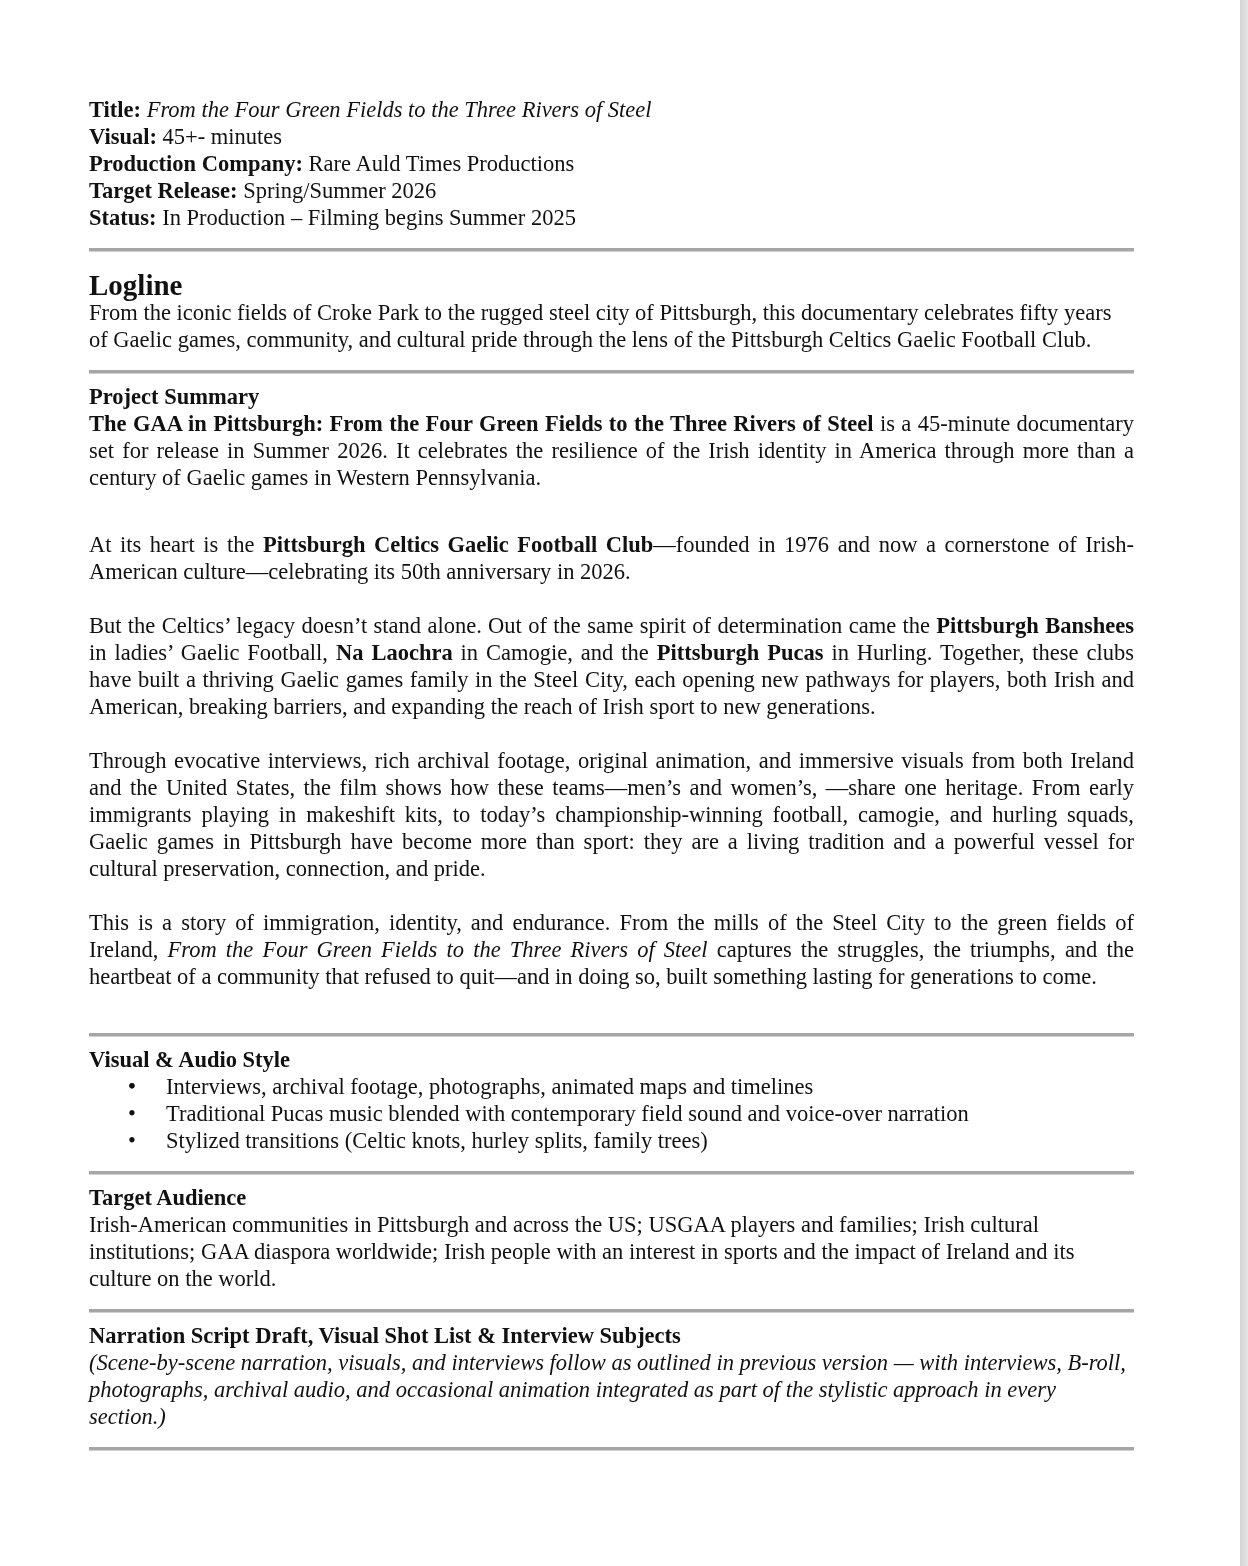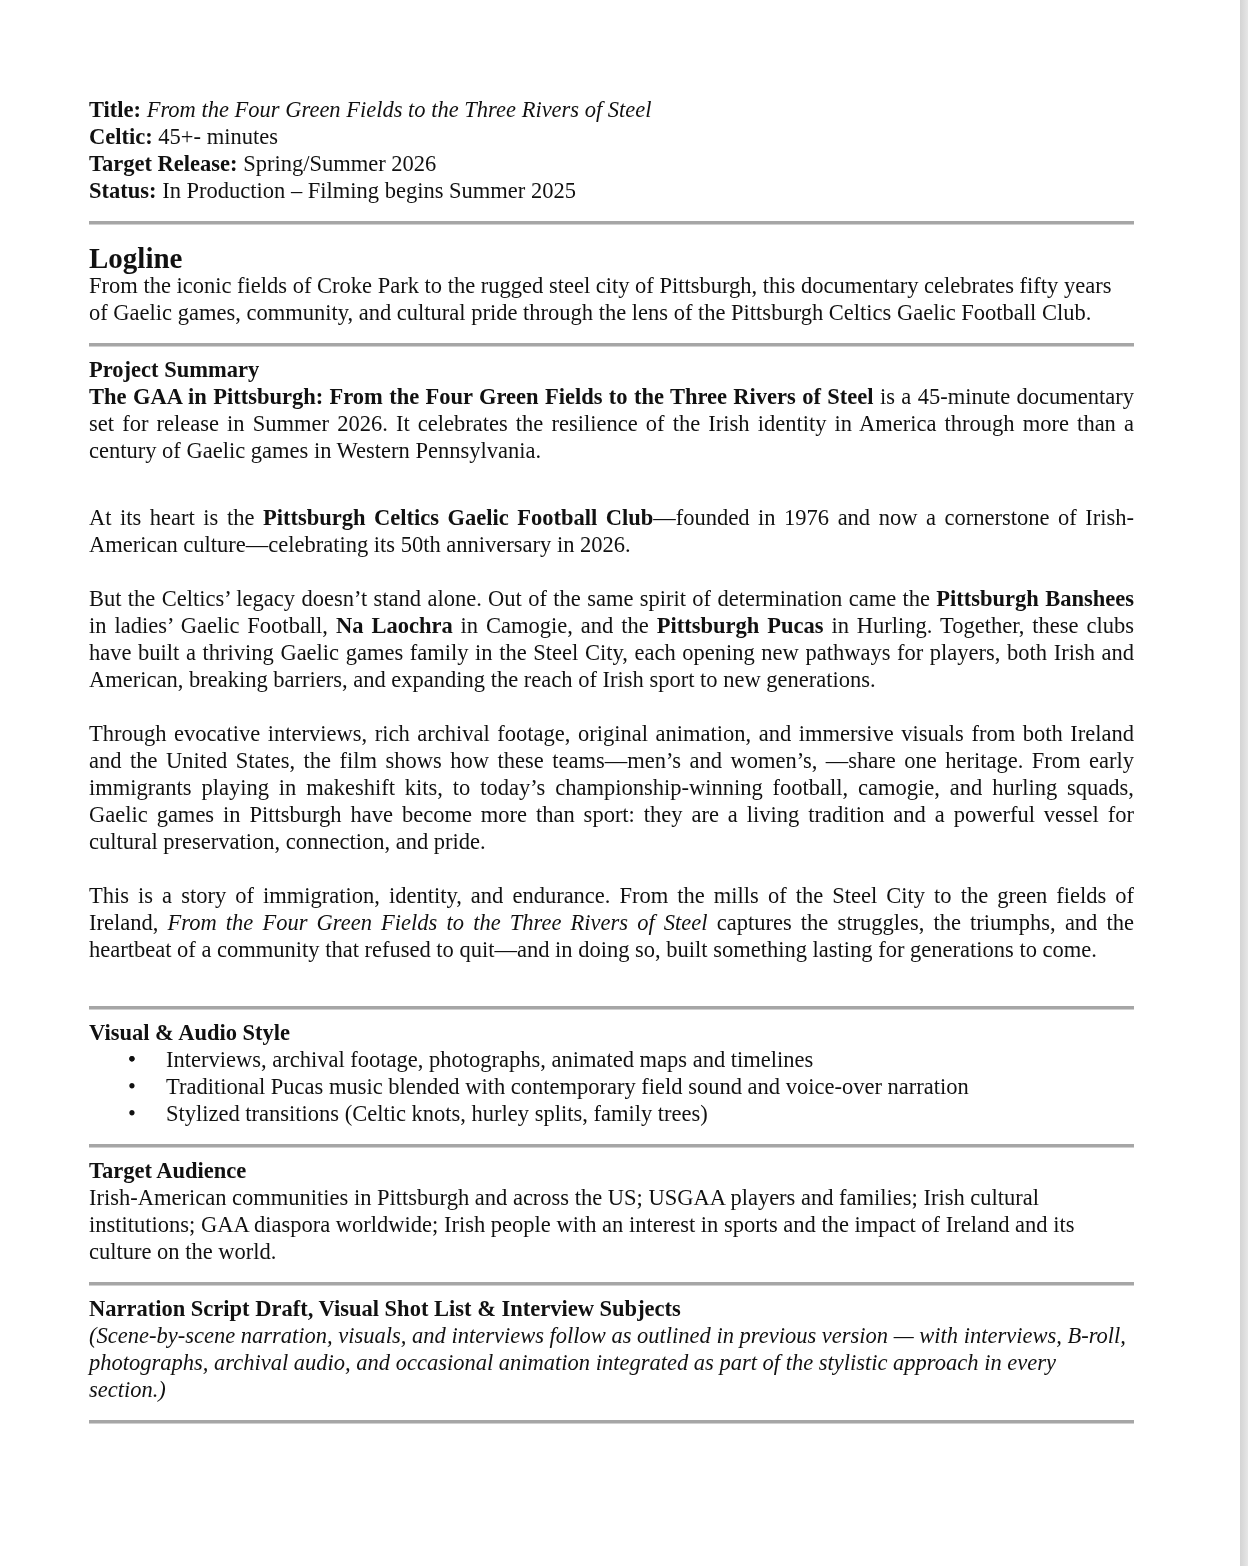--- a/index.html
+++ b/index.html
@@ -67,22 +67,26 @@
 <div class="page-edge"></div>
 
 <div class="page">
 
   <div>
     <p class="meta-line">
       <span class="b">Title:</span>
       <span class="i">From the Four Green Fields to the Three Rivers of Steel</span>
     </p>
     <p class="meta-line">
-      <span class="b">Celtic:</span>
+      <span class="b">Visual:</span>
       <span>45+- minutes</span>
+    </p>
+    <p class="meta-line">
+      <span class="b">Production Company:</span>
+      <span>Rare Auld Times Productions</span>
     </p>
     <p class="meta-line">
       <span class="b">Target Release:</span>
       <span>Spring/Summer 2026</span>
     </p>
     <p class="meta-line">
       <span class="b">Status:</span>
       <span>In Production – Filming begins Summer 2025</span>
     </p>
   </div>

